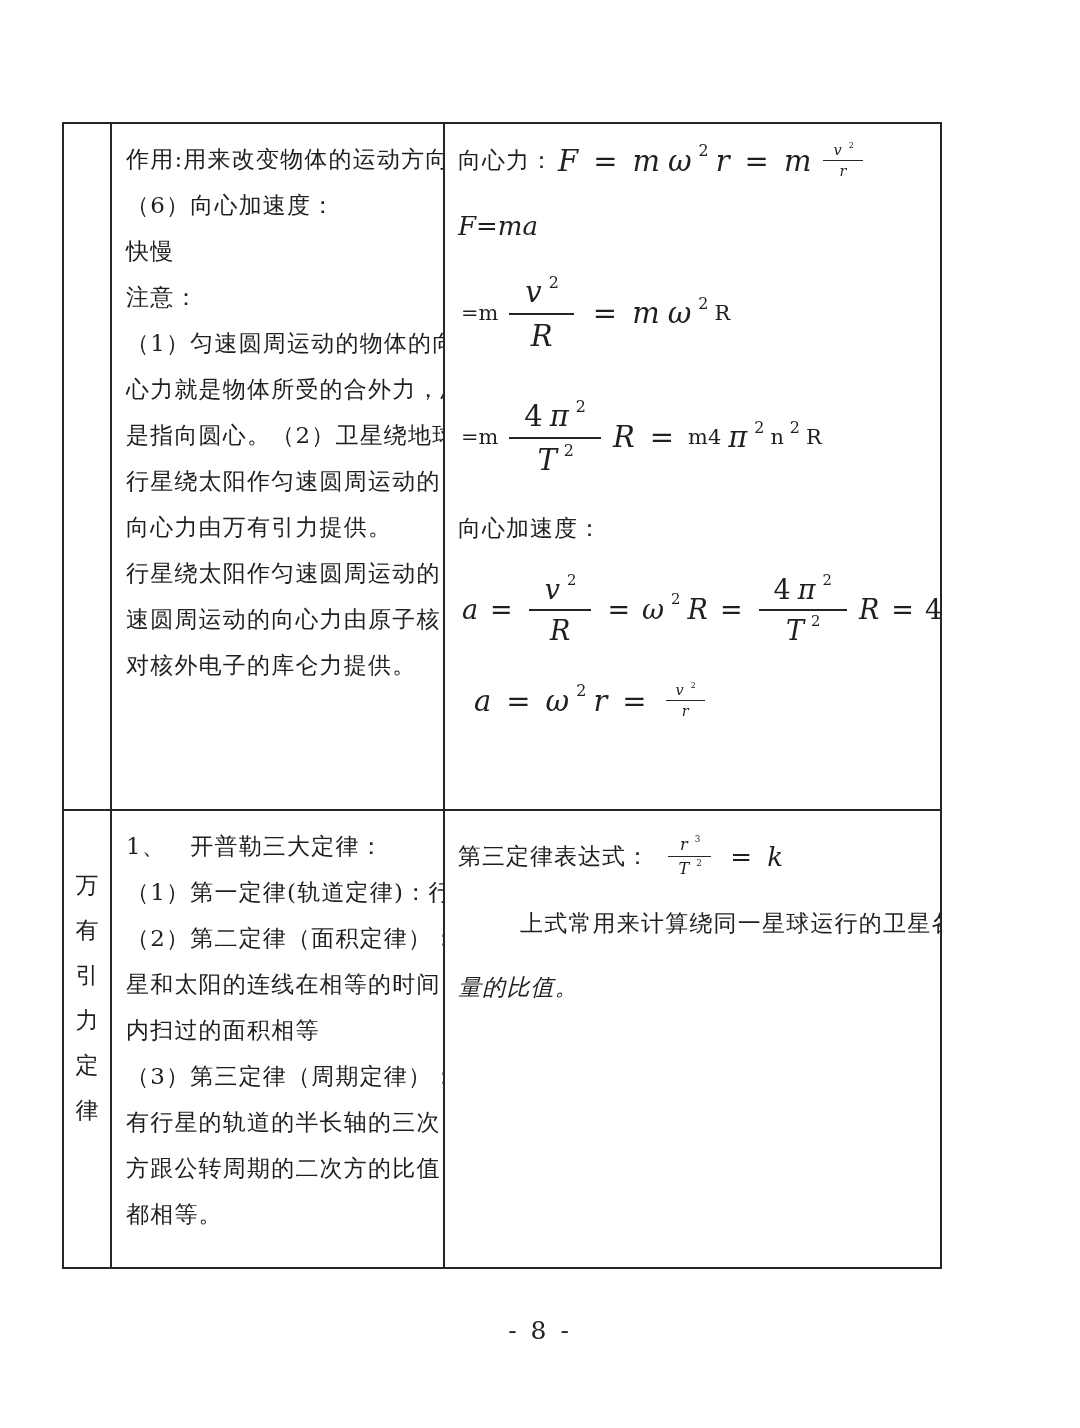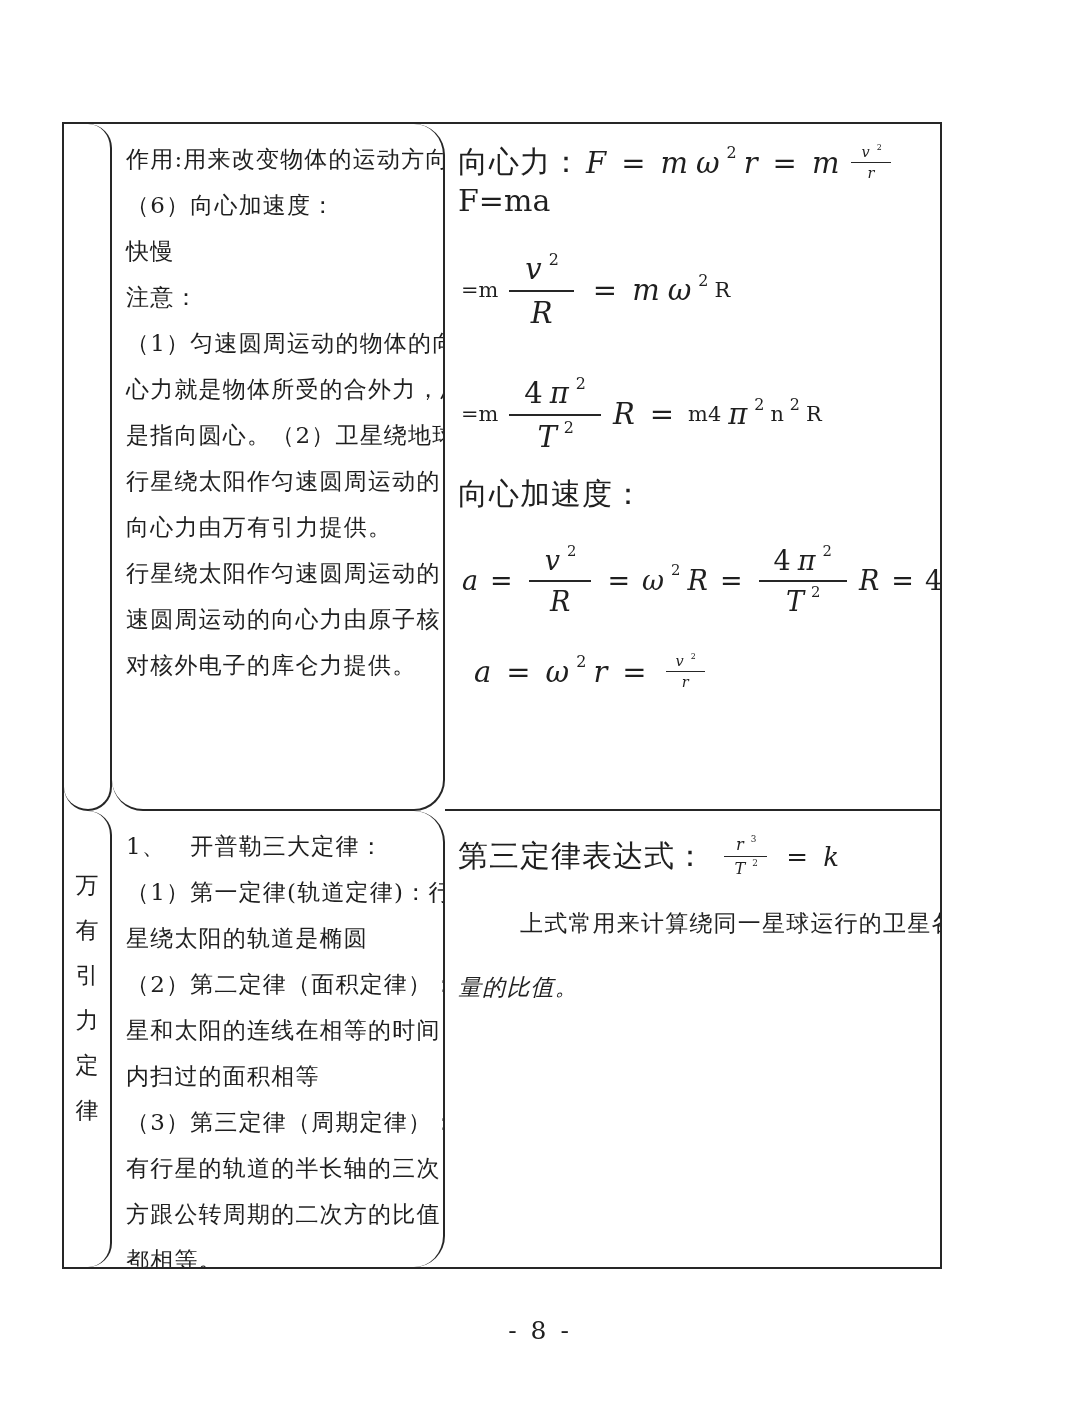--- a/index.html
+++ b/index.html
@@ -7,41 +7,41 @@
     position:relative;width:1080px;height:1428px;background:#ffffff;
     color:#1f1f1f;font-family:"DejaVu Serif","Liberation Serif",serif;
     overflow:hidden;
   }
   .table{
     position:absolute;left:62px;top:122px;width:880px;height:1147px;
     display:grid;grid-template-columns:48px 333px 1fr;grid-template-rows:687px 1fr;
     border:2px solid #262626;box-sizing:border-box;
   }
   .cell{box-sizing:border-box;overflow:hidden;}
-  .c11,.c12,.c21,.c22{border-right:2px solid #262626;border-radius:31px;}
+  .c11,.c12,.c21,.c22{border-right:2px solid #262626;}
   .c11,.c12,.c13{border-bottom:2px solid #262626;}
 
   
   .textcol{padding:12px 0 0 14px;font-size:23px;letter-spacing:1.2px;}
   .textcol .tline{height:46px;display:flex;align-items:center;white-space:nowrap;}
 
   
   .vlabel{padding-top:52px;display:flex;flex-direction:column;align-items:center;font-size:23px;}
   .vlabel .tline{height:45px;display:flex;align-items:center;justify-content:center;}
 
   
   .c13,.c23{padding-left:13px;}
   .fline{display:flex;align-items:center;white-space:nowrap;}
-  .cn{font-size:30px;letter-spacing:1px;}
+  .cn{font-size:23px;letter-spacing:1px;}
   .ftok{display:inline-flex;align-items:center;font-size:29px;}
   .f1{margin-top:18px;}
-  .f2{font-size:30px;}
+  .f2{margin-top:32px;font-size:26px;font-style:italic;}
   .f3{margin-top:32px;}
   .f4{margin-top:44px;}
-  .f5lab{margin-top:20px;}
+  .f5lab{margin-top:36px;}
   .f5{margin-top:28px;}
   .f5 .ftok{font-size:27px;}
   .f5 .tok-e{margin:0 8px;}
   .f6{margin-top:36px;padding-left:12px;}
   .g1{margin-top:24px;}
   .g1 .ftok{font-size:26px;margin-left:10px;}
   .para{height:46px;display:flex;align-items:center;font-size:23px;letter-spacing:1.2px;white-space:nowrap;}
   .para1{margin-top:22px;margin-left:62px;}
   .para2{margin-top:18px;font-style:italic;}
 
@@ -221,21 +221,20 @@
           <div class="tline">力</div>
           <div class="tline">定</div>
           <div class="tline">律</div>
         </div>
     </div>
 
     <div class="cell c22">
       <div class="textcol">
           <div class="tline">1、　开普勒三大定律：</div>
           <div class="tline">（1）第一定律(轨道定律)：行</div>
-          <div class="tline">星绕太阳的轨道是椭圆</div>
           <div class="tline">（2）第二定律（面积定律）：行</div>
           <div class="tline">星和太阳的连线在相等的时间</div>
           <div class="tline">内扫过的面积相等</div>
           <div class="tline">（3）第三定律（周期定律）：所</div>
           <div class="tline">有行星的轨道的半长轴的三次</div>
           <div class="tline">方跟公转周期的二次方的比值</div>
           <div class="tline">都相等。</div>
         </div>
     </div>
 

